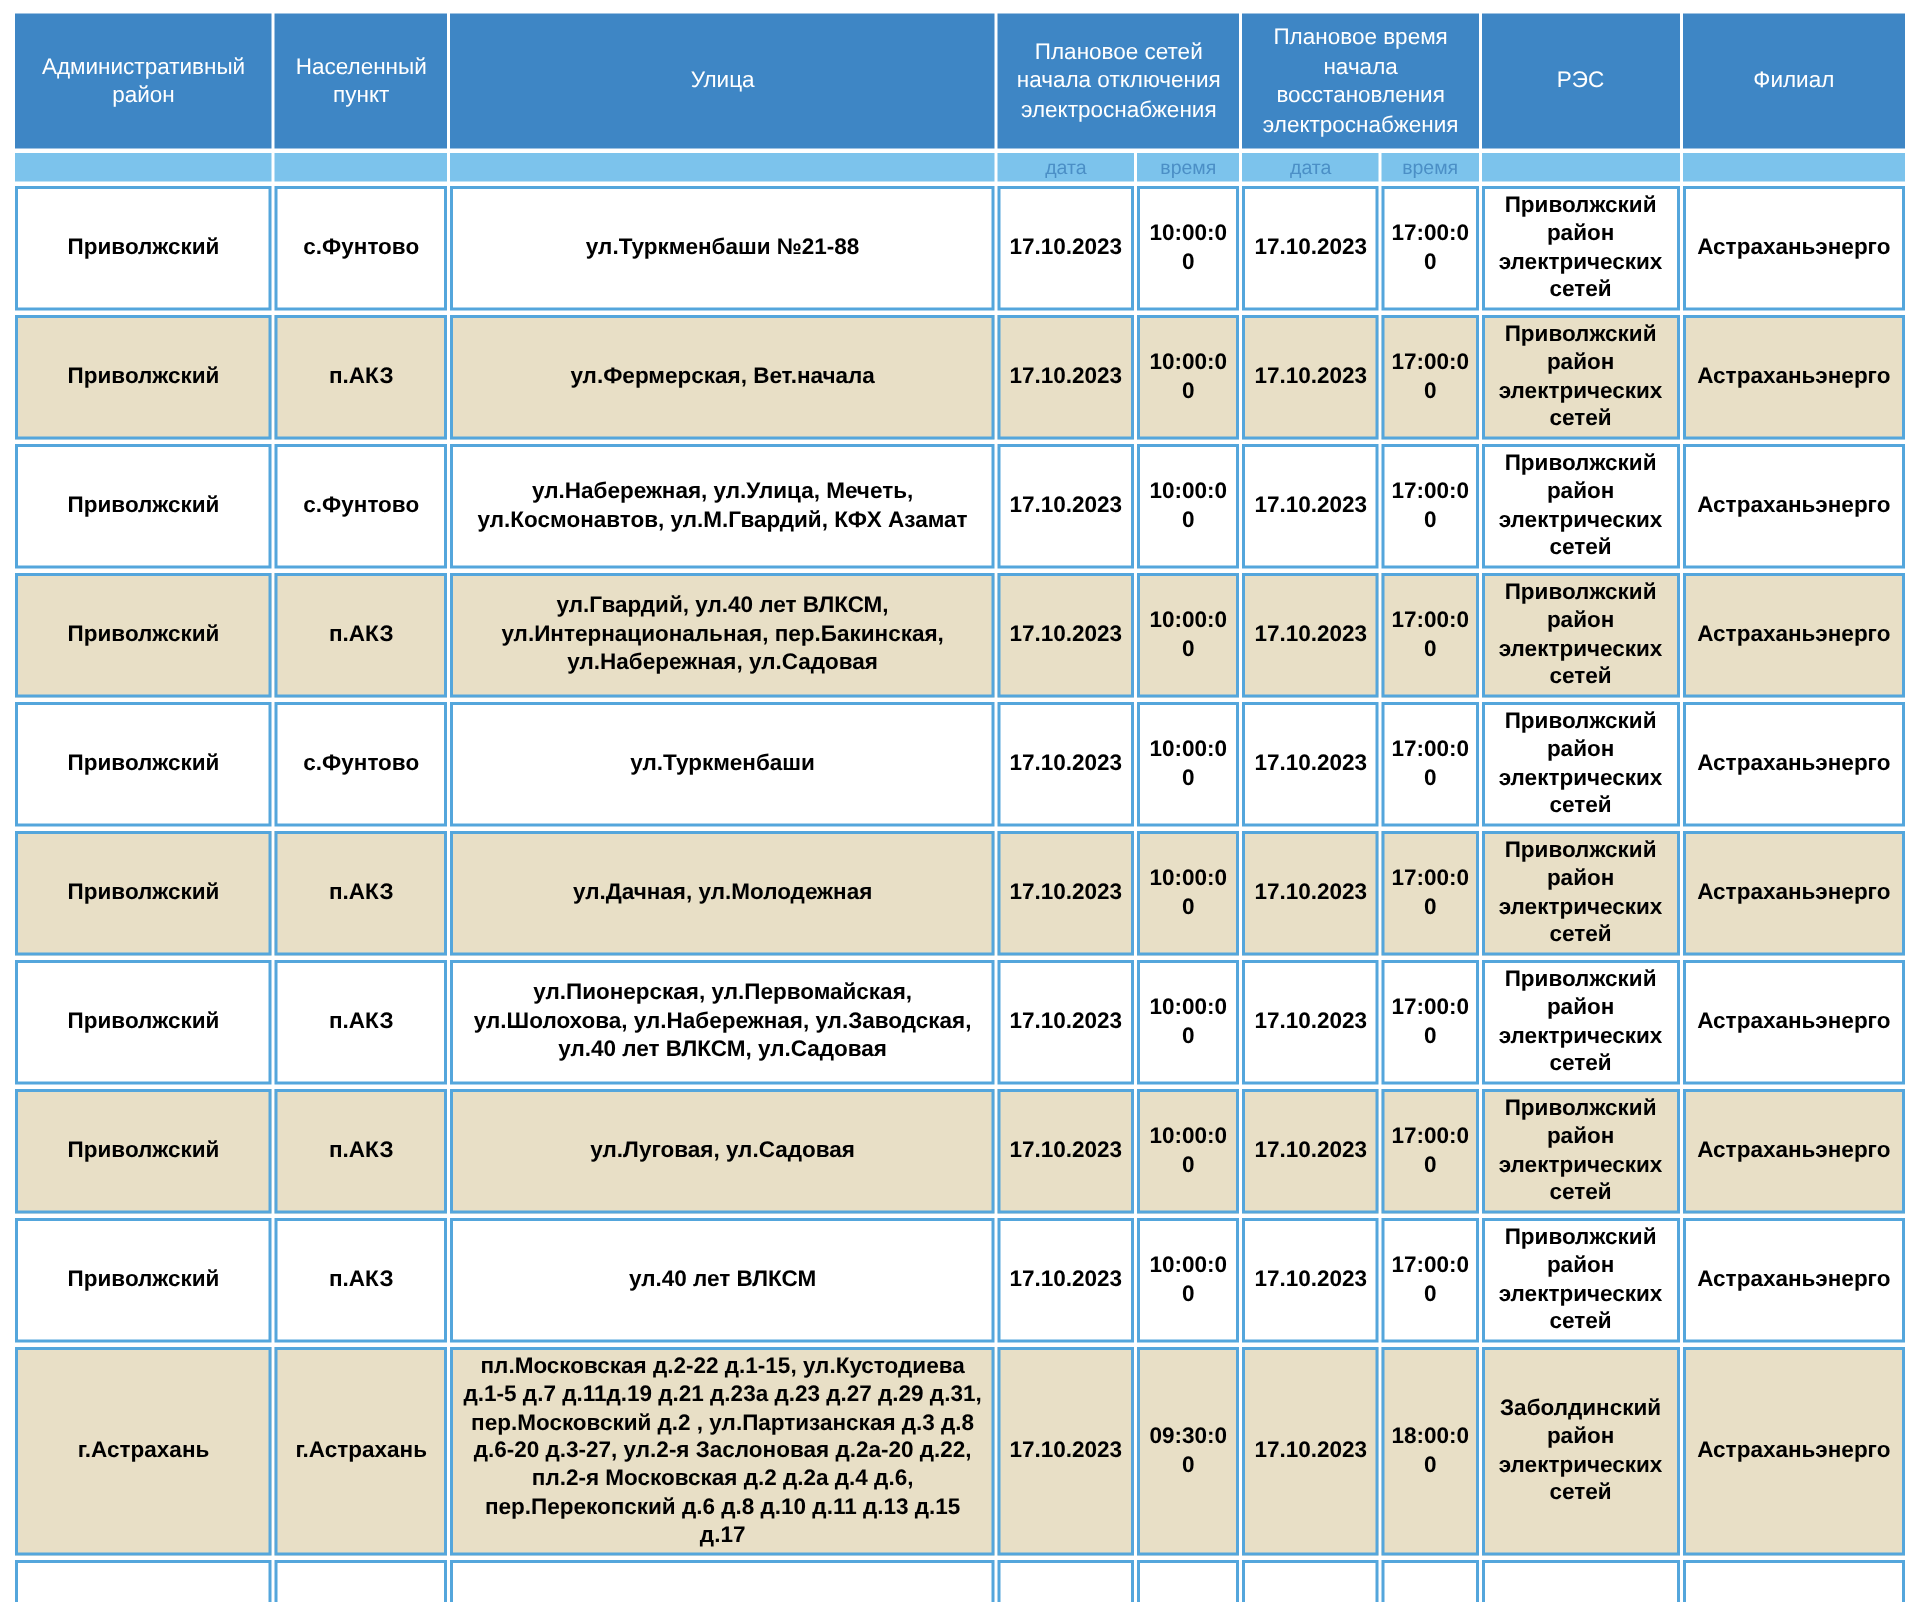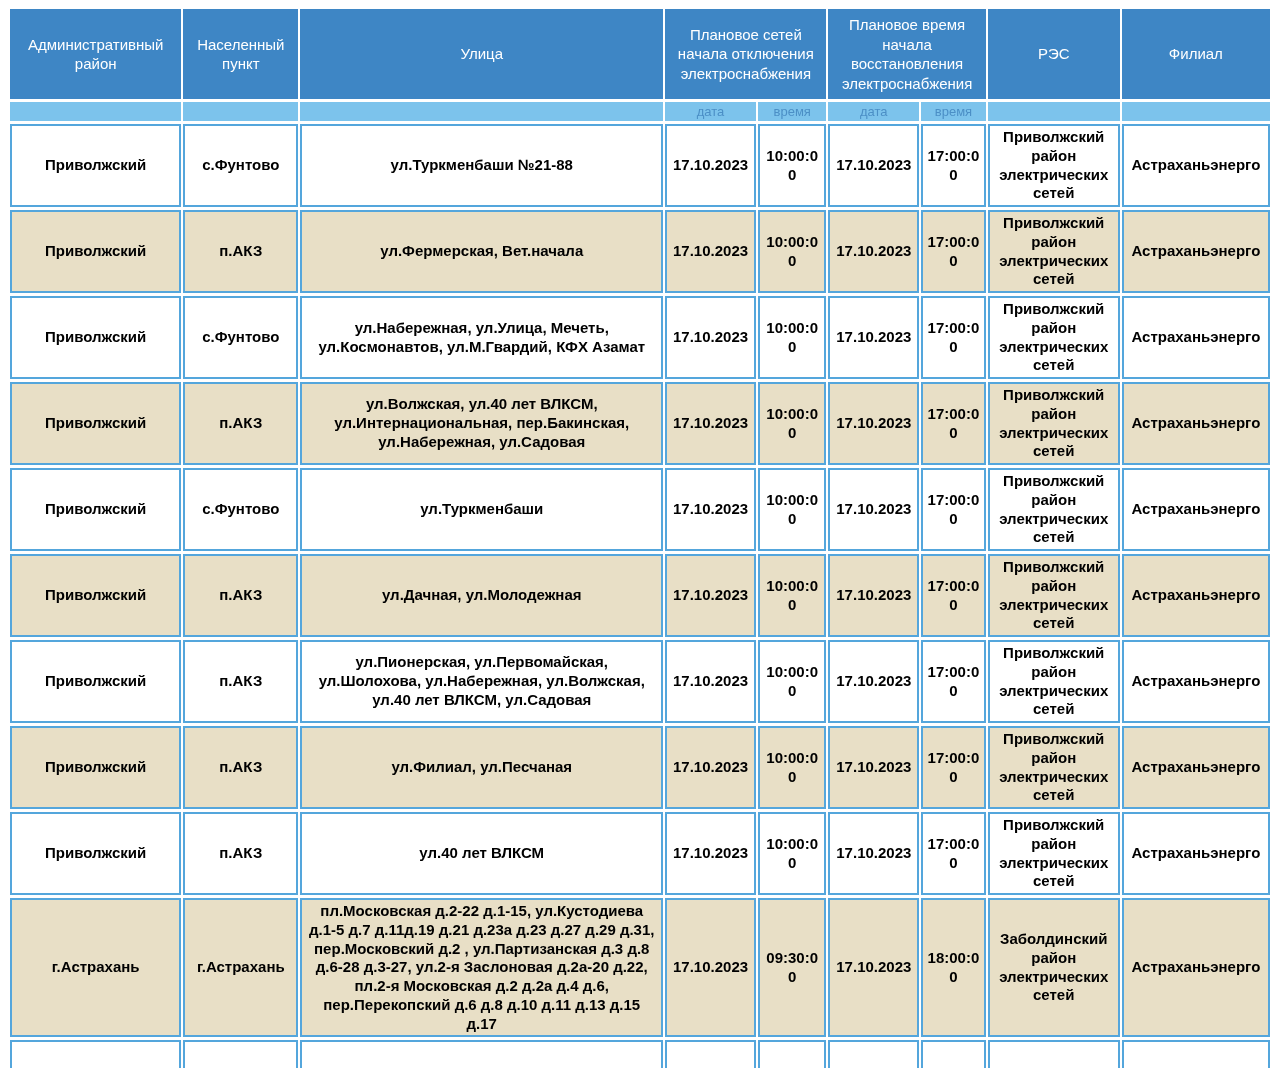--- a/index.html
+++ b/index.html
@@ -129,21 +129,21 @@
           <td>17.10.2023</td>
           <td>10:00:00</td>
           <td>17.10.2023</td>
           <td>17:00:00</td>
           <td>Приволжский район электрических сетей</td>
           <td>Астраханьэнерго</td>
         </tr>
         <tr>
           <td>Приволжский</td>
           <td>п.АКЗ</td>
-          <td>ул.Волжская, ул.40 лет ВЛКСМ, ул.Интернациональная, пер.Бакинская, ул.Набережная, ул.Садовая</td>
+          <td>ул.Гвардий, ул.40 лет ВЛКСМ, ул.Интернациональная, пер.Бакинская, ул.Набережная, ул.Садовая</td>
           <td>17.10.2023</td>
           <td>10:00:00</td>
           <td>17.10.2023</td>
           <td>17:00:00</td>
           <td>Приволжский район электрических сетей</td>
           <td>Астраханьэнерго</td>
         </tr>
         <tr>
           <td>Приволжский</td>
           <td>с.Фунтово</td>
@@ -162,32 +162,32 @@
           <td>17.10.2023</td>
           <td>10:00:00</td>
           <td>17.10.2023</td>
           <td>17:00:00</td>
           <td>Приволжский район электрических сетей</td>
           <td>Астраханьэнерго</td>
         </tr>
         <tr>
           <td>Приволжский</td>
           <td>п.АКЗ</td>
-          <td>ул.Пионерская, ул.Первомайская, ул.Шолохова, ул.Набережная, ул.Волжская, ул.40 лет ВЛКСМ, ул.Садовая</td>
-          <td>17.10.2023</td>
-          <td>10:00:00</td>
-          <td>17.10.2023</td>
-          <td>17:00:00</td>
-          <td>Приволжский район электрических сетей</td>
-          <td>Астраханьэнерго</td>
-        </tr>
-        <tr>
-          <td>Приволжский</td>
-          <td>п.АКЗ</td>
-          <td>ул.Филиал, ул.Песчаная</td>
+          <td>ул.Пионерская, ул.Первомайская, ул.Шолохова, ул.Набережная, ул.Заводская, ул.40 лет ВЛКСМ, ул.Садовая</td>
+          <td>17.10.2023</td>
+          <td>10:00:00</td>
+          <td>17.10.2023</td>
+          <td>17:00:00</td>
+          <td>Приволжский район электрических сетей</td>
+          <td>Астраханьэнерго</td>
+        </tr>
+        <tr>
+          <td>Приволжский</td>
+          <td>п.АКЗ</td>
+          <td>ул.Луговая, ул.Садовая</td>
           <td>17.10.2023</td>
           <td>10:00:00</td>
           <td>17.10.2023</td>
           <td>17:00:00</td>
           <td>Приволжский район электрических сетей</td>
           <td>Астраханьэнерго</td>
         </tr>
         <tr>
           <td>Приволжский</td>
           <td>п.АКЗ</td>
@@ -195,21 +195,21 @@
           <td>17.10.2023</td>
           <td>10:00:00</td>
           <td>17.10.2023</td>
           <td>17:00:00</td>
           <td>Приволжский район электрических сетей</td>
           <td>Астраханьэнерго</td>
         </tr>
         <tr>
           <td>г.Астрахань</td>
           <td>г.Астрахань</td>
-          <td>пл.Московская д.2-22 д.1-15, ул.Кустодиева д.1-5 д.7 д.11д.19 д.21 д.23а д.23 д.27 д.29 д.31, пер.Московский д.2 , ул.Партизанская д.3 д.8 д.6-28 д.3-27, ул.2-я Заслоновая д.2а-20 д.22, пл.2-я Московская д.2 д.2а д.4 д.6, пер.Перекопский д.6 д.8 д.10 д.11 д.13 д.15 д.17</td>
+          <td>пл.Московская д.2-22 д.1-15, ул.Кустодиева д.1-5 д.7 д.11д.19 д.21 д.23а д.23 д.27 д.29 д.31, пер.Московский д.2 , ул.Партизанская д.3 д.8 д.6-20 д.3-27, ул.2-я Заслоновая д.2а-20 д.22, пл.2-я Московская д.2 д.2а д.4 д.6, пер.Перекопский д.6 д.8 д.10 д.11 д.13 д.15 д.17</td>
           <td>17.10.2023</td>
           <td>09:30:00</td>
           <td>17.10.2023</td>
           <td>18:00:00</td>
           <td>Заболдинский район электрических сетей</td>
           <td>Астраханьэнерго</td>
         </tr>
         <tr>
           <td></td>
           <td></td>

